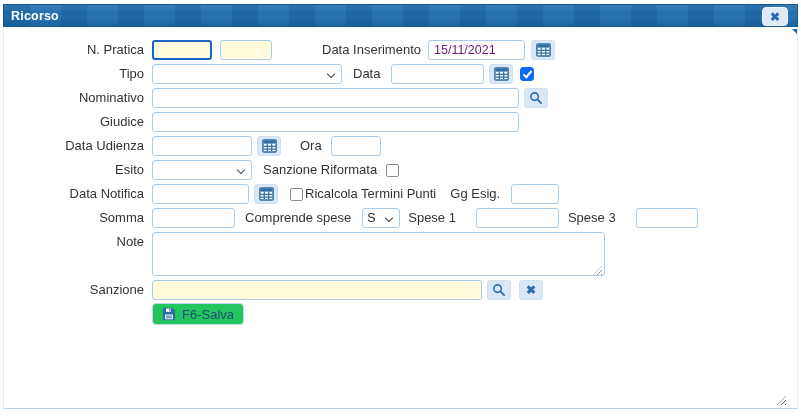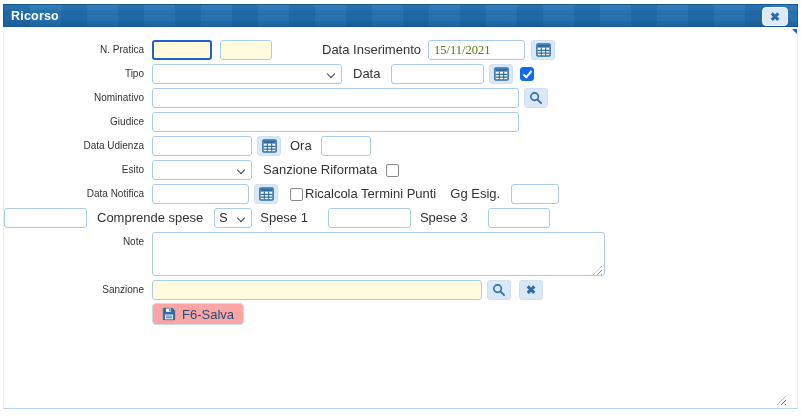--- a/index.html
+++ b/index.html
@@ -33,26 +33,26 @@
   }
   .corner-tick {
     position:absolute; right:0; top:24px; width:0; height:0;
     border-top:5px solid #1d66a7; border-left:5px solid transparent;
   }
   .form { padding-top:13px; }
   .row { display:flex; align-items:center; height:20px; margin-bottom:4px; }
   .row.tall { height:44px; align-items:flex-start; }
   .lbl {
     width:140px; min-width:140px; text-align:right; margin-right:8px;
-    color:#333; font-size:10px; line-height:20px;
+    color:#333; font-size:13px; line-height:20px;
   }
   .sub { color:#333; font-size:13px; line-height:20px; white-space:nowrap; }
   .inp {
     height:20px; border:1px solid #a9cce9; border-radius:3px; background:#fff;
-    font-family:Liberation Serif, serif; font-size:12.5px; color:#4d7c0f; padding:0 5px; outline:none;
+    font-family:Liberation Sans, sans-serif; font-size:12.5px; color:#701a75; padding:0 5px; outline:none;
   }
   .yellow { background:#fffbdc; }
   .focused { border:2px solid #1b63c9; }
   .ibtn {
     width:24px; height:20px; background:#d9e7f6; border:1px solid #cfe0f3;
     border-radius:3px; display:inline-flex; align-items:center; justify-content:center;
     padding:0; cursor:pointer; color:#2e6da4; font-weight:bold; font-size:12px; line-height:1;
   }
   .selwrap { position:relative; display:inline-flex; }
   .selwrap::after {
@@ -79,21 +79,21 @@
     width:453px; height:44px; border:1px solid #a9cce9; border-radius:3px;
     resize:none; font-family:inherit; font-size:12.5px; color:#222; padding:2px 5px; outline:none;
   }
   .grip {
     position:absolute; right:3px; bottom:5px; width:9px; height:9px;
     background:repeating-linear-gradient(-45deg, #9a9a9a 0 1px, transparent 1px 3px);
     clip-path:polygon(100% 0, 100% 100%, 0 100%); cursor:nwse-resize;
   }
   .savebtn {
     display:inline-flex; align-items:center; gap:6px; height:22px; padding:0 9px;
-    background:#fca5a5; border:1px solid #c6daf0; border-radius:4px;
+    background:#22c55e; border:1px solid #c6daf0; border-radius:4px;
     color:#1f4e79; font-family:inherit; font-size:13px; cursor:pointer; margin-left:148px;
   }
   .dlg-grip {
     position:absolute; right:11px; bottom:3px; width:9px; height:9px;
     background:repeating-linear-gradient(-45deg, #666 0 1px, transparent 1px 3px);
     clip-path:polygon(100% 0, 100% 100%, 0 100%); cursor:nwse-resize;
   }
 </style>
 </head>
 <body>
@@ -161,21 +161,21 @@
     <div class="row">
       <span class="lbl">Data Udienza</span>
       <input class="inp" style="width: 100px;" value="">
       <button class="ibtn" style="margin-left:5px;">
         <svg width="15" height="14" viewBox="0 0 15 14">
             <rect x="0.9" y="0.9" width="13.2" height="12.2" rx="1" fill="#fff" stroke="#2e6da4" stroke-width="1.5"></rect>
             <rect x="1.6" y="1.6" width="11.8" height="3" fill="#2e6da4"></rect>
             <path d="M5.3 4.6v7.8 M9.7 4.6v7.8 M1.6 7.4h11.8 M1.6 10.1h11.8" stroke="#2e6da4" stroke-width="1.2" fill="none"></path>
           </svg>
       </button>
-      <span class="sub" style="margin-left:9px;">Ora</span>
+      <span class="sub" style="margin-left:19px;">Ora</span>
       <input class="inp" style="width: 50px; margin-left: 9px;" value="">
     </div>
 
     <div class="row">
       <span class="lbl">Esito</span>
       <span class="selwrap">
           <select class="sel" style="width:100px;"><option></option></select>
         </span>
       <span class="sub" style="margin-left:11px;">Sanzione Riformata</span>
       <span class="cb" style="margin-left:9px;" data-checked="false"></span>
@@ -192,20 +192,21 @@
             <path d="M5.3 4.6v7.8 M9.7 4.6v7.8 M1.6 7.4h11.8 M1.6 10.1h11.8" stroke="#2e6da4" stroke-width="1.2" fill="none"></path>
           </svg>
       </button>
       <span class="cb" style="margin-left:12px;" data-checked="false"></span>
       <span class="sub" style="margin-left:2px;">Ricalcola Termini Punti</span>
       <span class="sub" style="margin-left:14px;">Gg Esig.</span>
       <input class="inp" style="width: 48px; margin-left: 11px;" value="">
     </div>
 
     <div class="row">
+      <span class="lbl">Somma</span>
       <input class="inp" style="width: 83px;" value="">
       <span class="sub" style="margin-left:10px;">Comprende spese</span>
       <span class="selwrap" style="margin-left:11px;">
           <select class="sel" style="width:38px;"><option>S</option></select>
         </span>
       <span class="sub" style="margin-left:8px;">Spese 1</span>
       <input class="inp" style="width: 83px; margin-left: 20px;" value="">
       <span class="sub" style="margin-left:9px;">Spese 3</span>
       <input class="inp" style="width: 62px; margin-left: 20px;" value="">
     </div>

